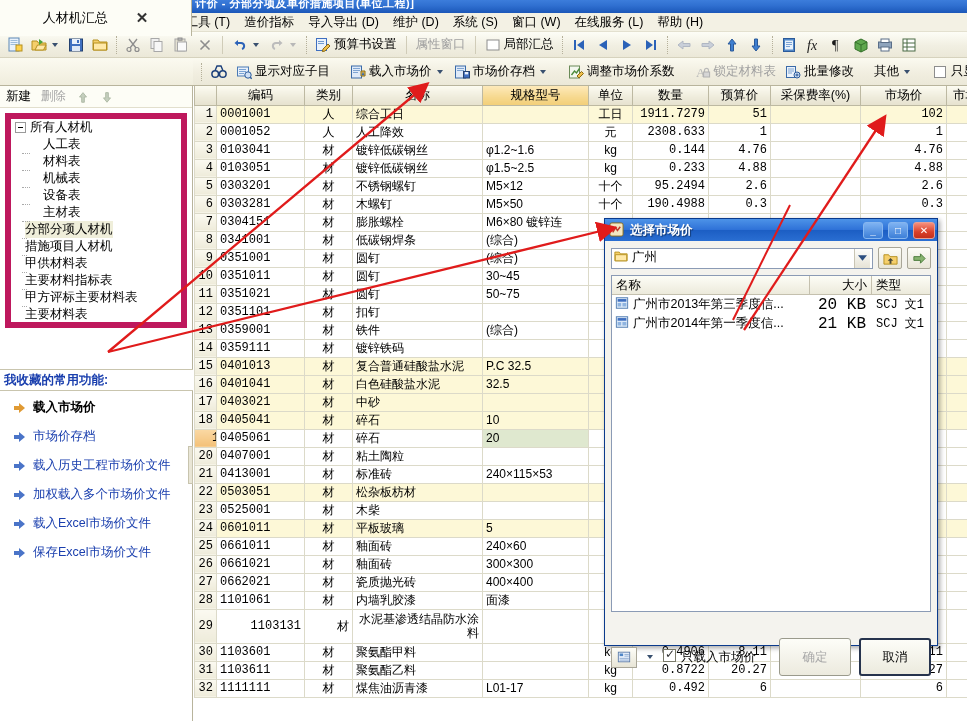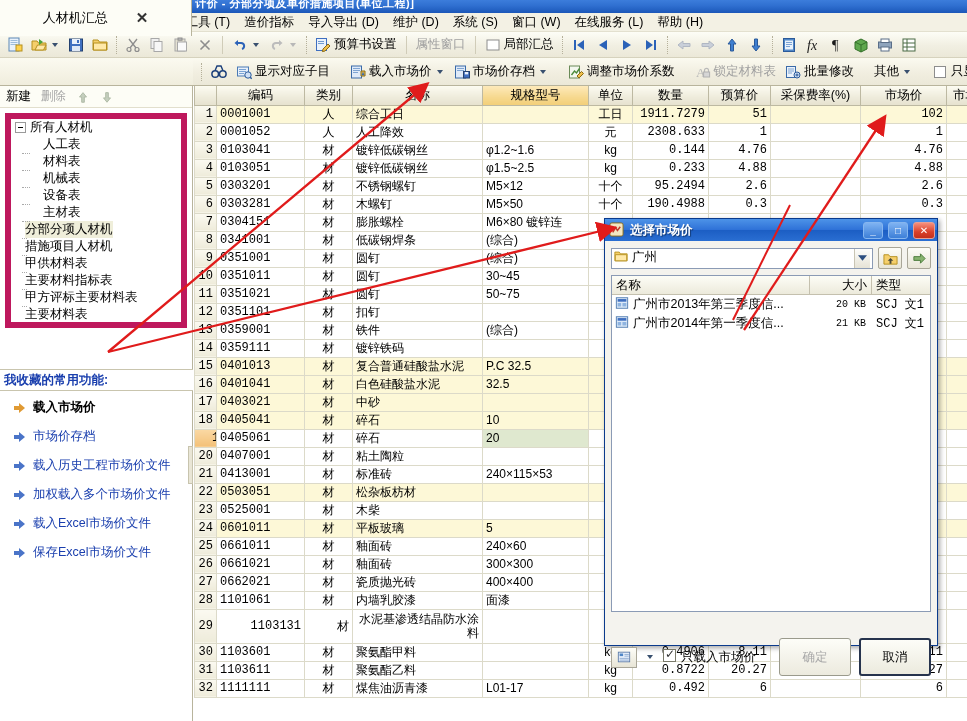--- a/index.html
+++ b/index.html
@@ -143,21 +143,21 @@
   .pathbox { flex:1; height:21px; border:1px solid #8b9bb5; background:#fff; display:flex; align-items:flex-start; padding:0 2px; gap:4px; }
   .pathbox .pv { font-size:12.5px; }
   .drop { width:16px; height:19px; display:flex;align-items:center;justify-content:center; background:linear-gradient(180deg,#fdfdfb,#e6e3d6); border-left:1px solid #c9c5b4; }
   .sqbtn { width:24px;height:22px;border:1px solid #a9a698; background:linear-gradient(180deg,#fdfdf8,#e8e5d6); border-radius:2px; display:flex;align-items:center;justify-content:center; }
 
   .listbox { position:absolute; left:6px; top:34px; width:320px; height:337px; border:1px solid #8b9bb5; background:#fff; overflow:hidden; }
   .lhead { display:flex; height:19px; background:linear-gradient(180deg,#fdfdf6,#eceadb); border-bottom:1px solid #c4c0ae; }
   .lhead div { font-size:12.5px; padding:1px 4px; border-right:1px solid #c4c0ae; display:flex; align-items:center; }
   .lrow { display:flex; height:19px; align-items:center; }
   .lrow .nm { flex:1; display:flex; align-items:center; gap:4px; padding-left:3px; font-size:12.5px; white-space:nowrap; overflow:hidden; }
-  .lrow .sz { width:62px; text-align:right; font-size:10px; padding-right:6px; font-family:"Liberation Mono","DejaVu Sans Mono",monospace; }
+  .lrow .sz { width:62px; text-align:right; font-size:16px; padding-right:6px; font-family:"Liberation Mono","DejaVu Sans Mono",monospace; }
   .lrow .ty { width:58px; font-size:12px; padding-left:4px; font-family:"Liberation Mono","DejaVu Sans Mono",monospace; }
 
   .dlg-foot { position:absolute; left:6px; top:400px; width:320px; height:32px; display:flex; align-items:center; gap:8px; }
   .viewbtn { width:26px;height:21px;border:1px solid #a9a698;background:linear-gradient(180deg,#fdfdf8,#e8e5d6); display:flex;align-items:center;justify-content:center; }
   .ckrow { display:flex; gap:5px; font-size:12.5px; }
   .ckbox { width:13px;height:13px;border:1px solid #7a7a6a; background:#fff; position:relative; }
   .ckbox.on:after { content:"✓"; position:absolute; left:1px; top:-3px; font-size:12px; color:#303030; }
   .dbtn { width:72px;height:38px;border:1px solid #9a9a8c; border-radius:3px; font-size:12.5px; display:flex;align-items:center;justify-content:center;
           background:linear-gradient(180deg,#fdfdf8,#eceade); }
   .dbtn.dis { color:#a8a8a8; }

